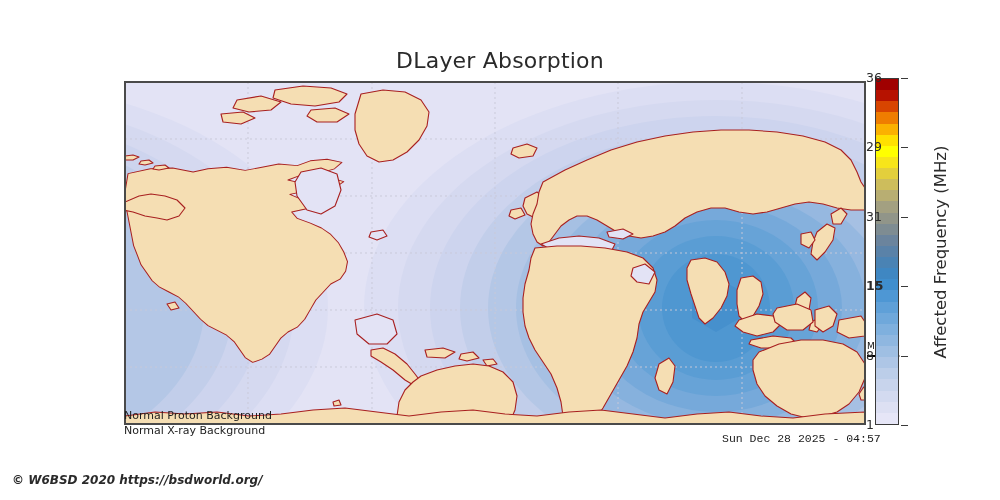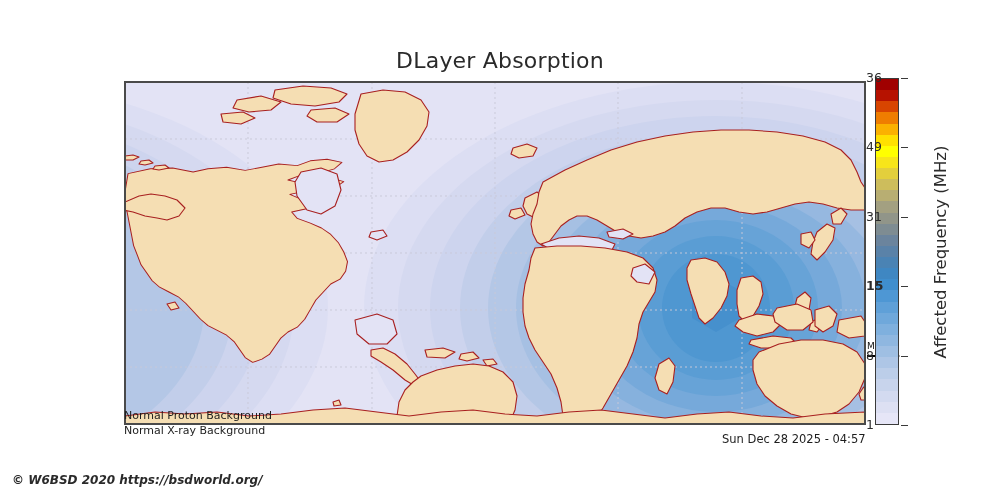--- a/index.html
+++ b/index.html
@@ -121,20 +121,21 @@
     color: #1d1d1d;
     line-height: 15px;
   }
   #timestamp {
     position: absolute;
     left: 722px;
     top: 432px;
     font-size: 11.5px;
     color: #1d1d1d;
     white-space: nowrap;
+    font-family: Liberation Mono, monospace;
   }
   #copyright {
     position: absolute;
     left: 12px;
     top: 473px;
     font-size: 12px;
     font-style: italic;
     font-weight: bold;
     color: #2a2a2a;
     white-space: nowrap;
@@ -368,21 +369,21 @@
         <div class="cbar-band" style="background: rgb(239, 125, 0); bottom: 87.0968%; height: 3.57581%;"></div>
         <div class="cbar-band" style="background: rgb(216, 69, 0); bottom: 90.3226%; height: 3.57581%;"></div>
         <div class="cbar-band" style="background: rgb(182, 18, 0); bottom: 93.5484%; height: 3.57581%;"></div>
         <div class="cbar-band" style="background: rgb(160, 0, 0); bottom: 96.7742%; height: 3.57581%;"></div>
       </div>
   </div>
   <div id="colorbar-ticks-layer">
       <div class="cbar-tick" style="top: 78px;"></div>
       <div class="cbar-ticklabel" style="top: 78px;">36</div>
       <div class="cbar-tick" style="top: 147.4px;"></div>
-      <div class="cbar-ticklabel" style="top: 147.4px;">49</div>
+      <div class="cbar-ticklabel" style="top: 147.4px;">29</div>
       <div class="cbar-tick" style="top: 216.8px;"></div>
       <div class="cbar-ticklabel" style="top: 216.8px;">31</div>
       <div class="cbar-tick" style="top: 286.2px;"></div>
       <div class="cbar-ticklabel" style="top: 286.2px; font-weight: bold;">15</div>
       <div class="cbar-tick" style="top: 355.6px;"></div>
       <div class="cbar-ticklabel" style="top: 355.6px;">8</div>
       <div class="cbar-tick" style="top: 425px;"></div>
       <div class="cbar-ticklabel" style="top: 425px;">1</div>
     </div>
   <div id="colorbar-label-wrap">

